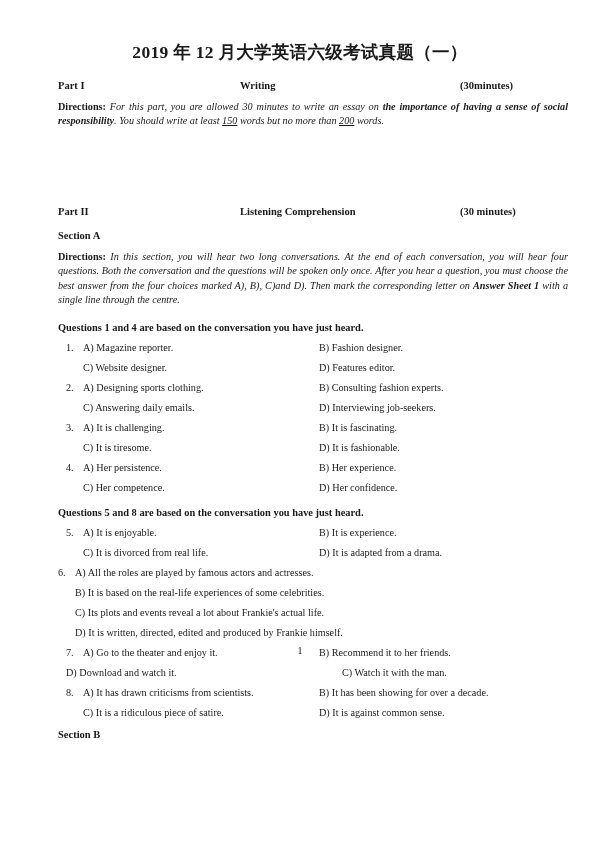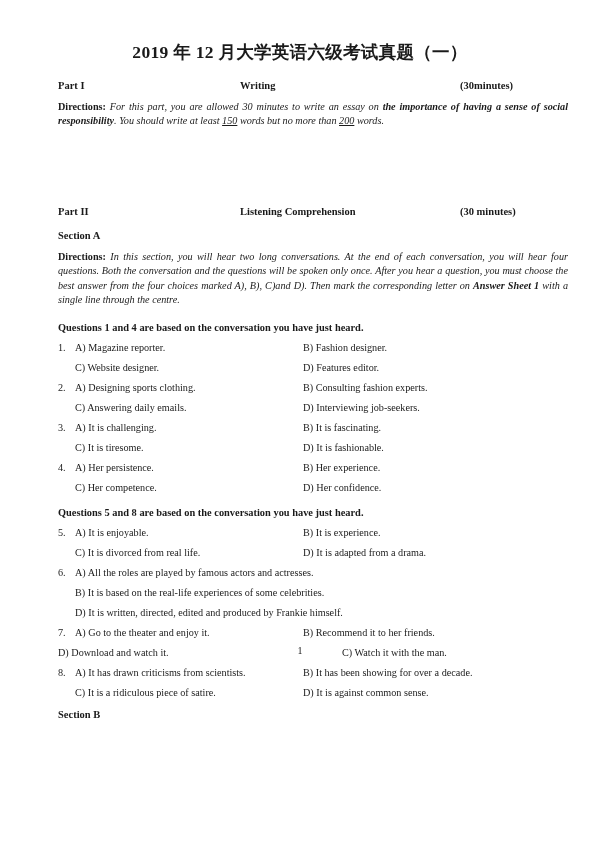--- a/index.html
+++ b/index.html
@@ -106,20 +106,21 @@
     display: flex;
     margin-top: 9px;
   }
   .opt-row:first-child {
     margin-top: 0;
   }
   .opt-col {
     flex: 0 0 245px;
     width: 245px;
     box-sizing: border-box;
+    margin-left: 8px;
   }
   .opt-col.second {
     flex: 1 1 auto;
     width: auto;
   }
   .qnum {
     display: inline-block;
     width: 17px;
   }
   .opt-indent {
@@ -239,20 +240,21 @@
     </div>
     <div class="opt-row">
       <div class="opt-col opt-indent"><span>C) It is divorced from real life.</span></div>
       <div class="opt-col second"><span>D) It is adapted from a drama.</span></div>
     </div>
   </div>
 
   <div class="opt-stack">
     <div class="line"><span class="qnum">6.</span><span>A) All the roles are played by famous actors and actresses.</span></div>
     <div class="line opt-indent"><span>B) It is based on the real-life experiences of some celebrities.</span></div>
+    <div class="line opt-indent"><span>C) Its plots and events reveal a lot about Frankie's actual life.</span></div>
     <div class="line opt-indent"><span>D) It is written, directed, edited and produced by Frankie himself.</span></div>
   </div>
 
   <div class="q-block">
     <div class="opt-row">
       <div class="opt-col"><span class="qnum">7.</span><span>A) Go to the theater and enjoy it.</span></div>
       <div class="opt-col second"><span>B) Recommend it to her friends.</span></div>
     </div>
     <div class="opt-row">
       <div class="opt-col second"><span>D) Download and watch it.</span></div>

